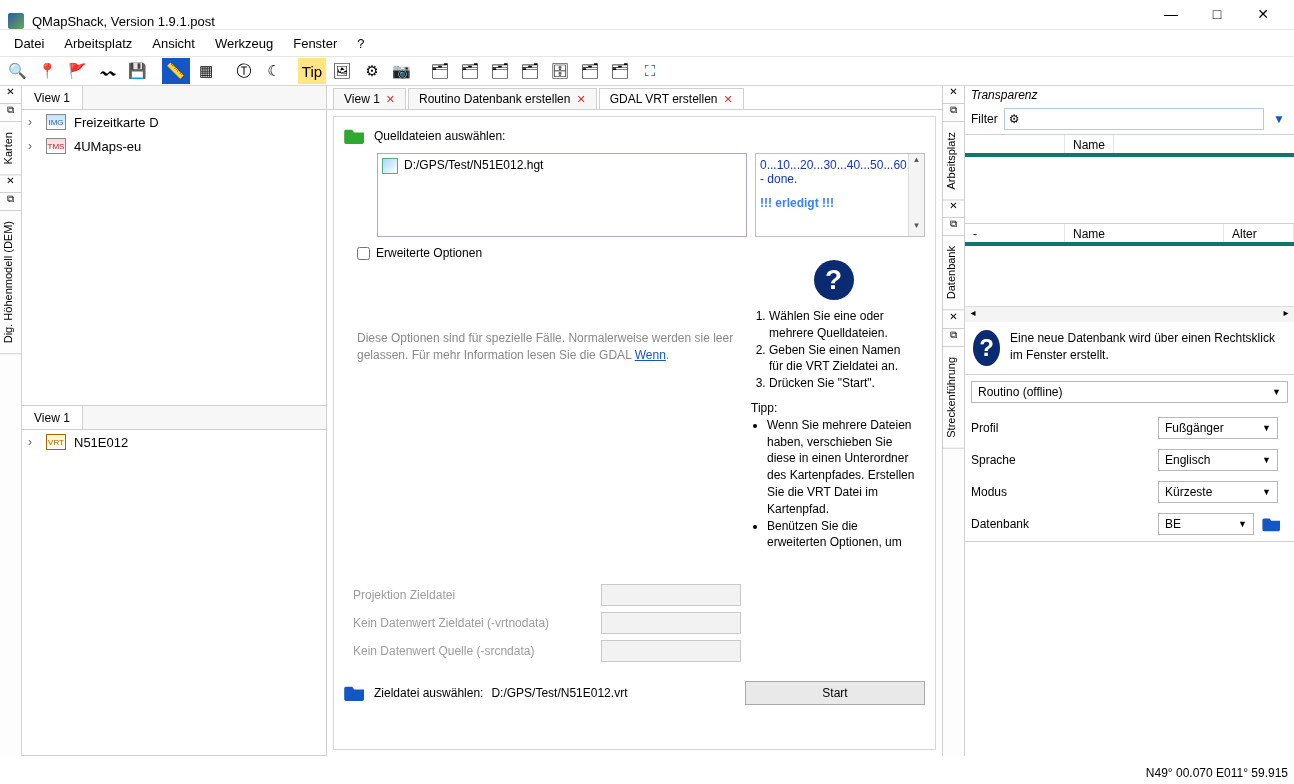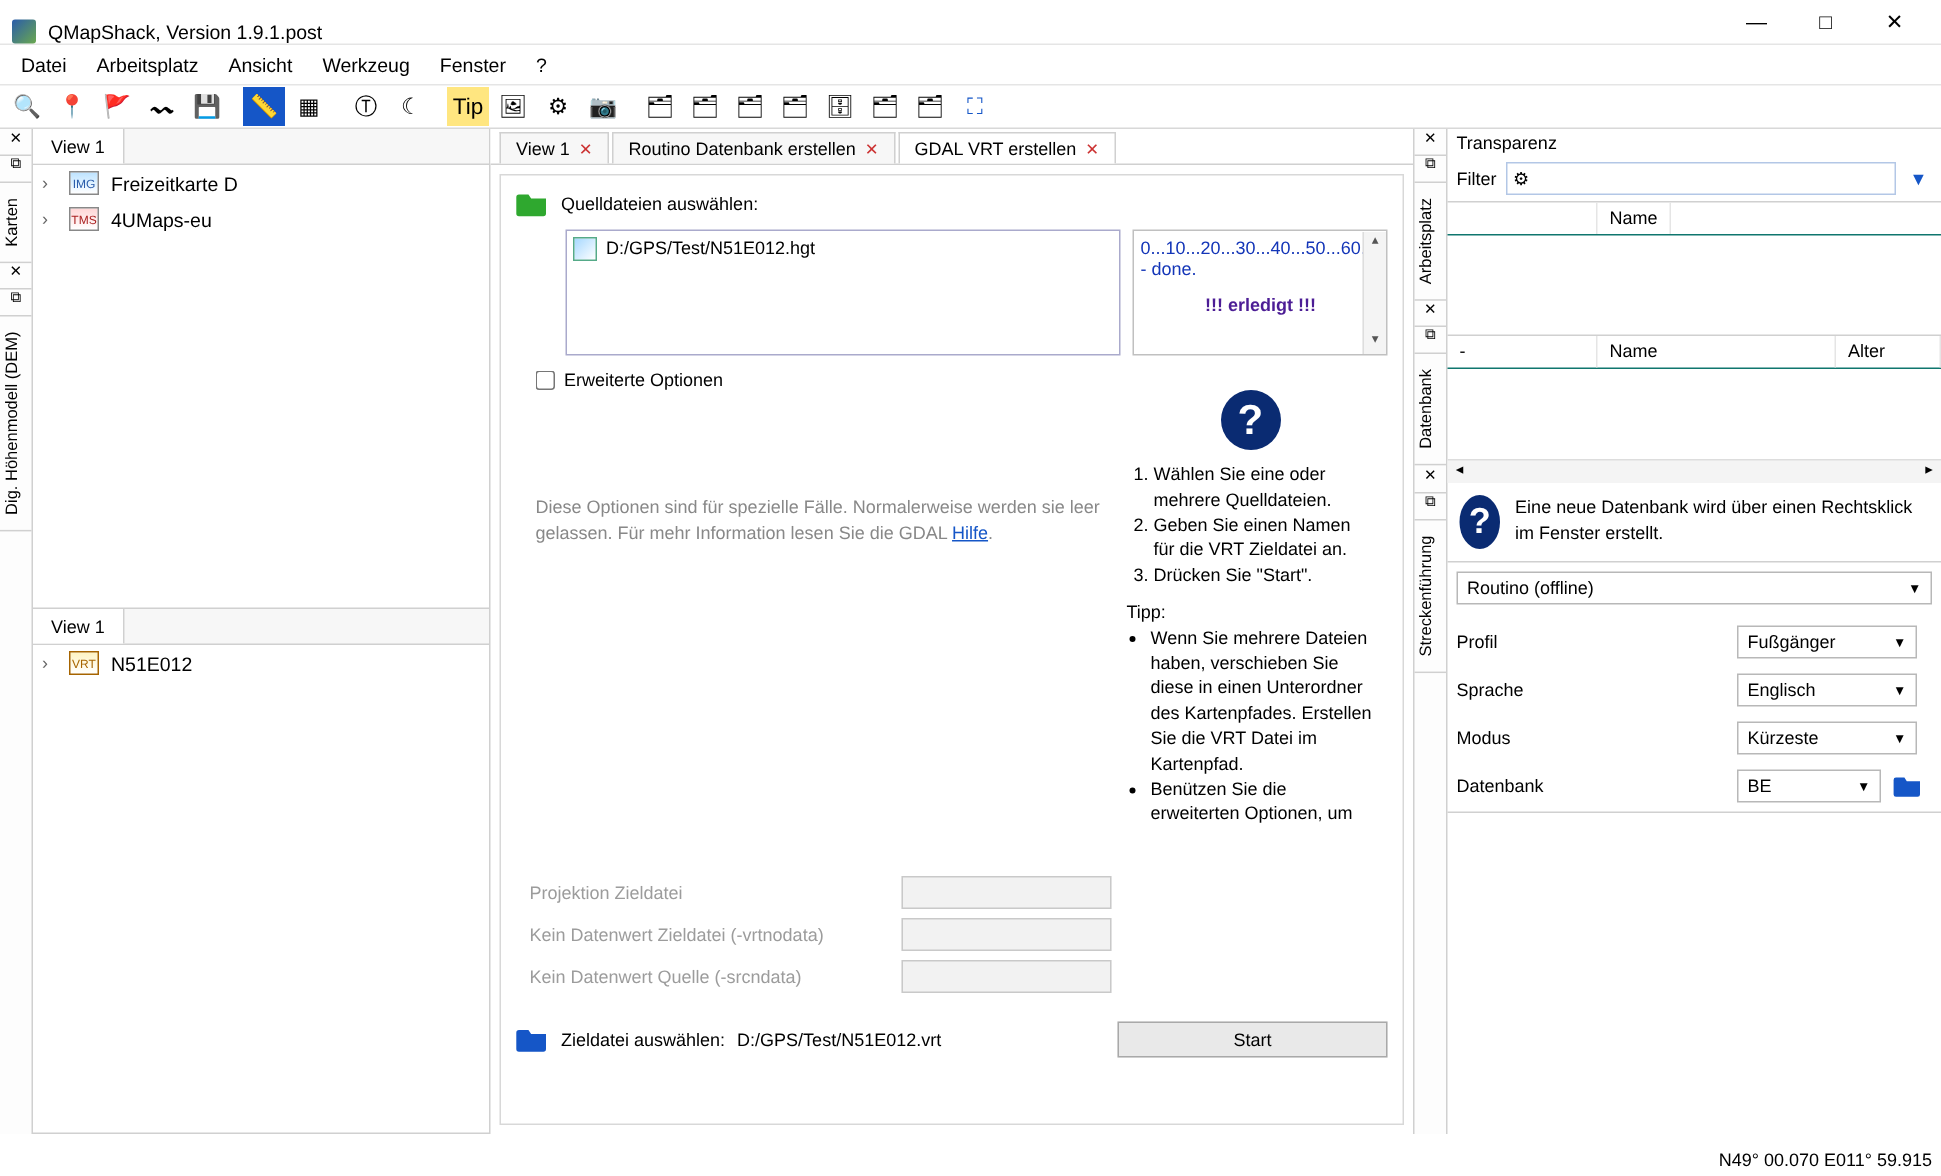--- a/index.html
+++ b/index.html
@@ -52,21 +52,21 @@
 .doc-body { flex: 1; padding: 10px; display: flex; flex-direction: column; border: 1px solid #d8d8d8; margin: 6px; }
 .row-top { display: flex; align-items: center; gap: 8px; margin-bottom: 8px; }
 .folder-icon { width: 22px; height: 18px; display:inline-block; }
 .folder-icon svg { width:100%; height:100%; }
 
 .src-row { display: flex; gap: 8px; }
 .src-list { flex: 1; height: 84px; border: 1px solid #aac; padding: 4px; overflow: auto; font-size: 12px; display:flex; align-items:flex-start; gap:6px;margin-left:33px;}
 .src-list .map-icn { width:16px; height:16px; background:linear-gradient(135deg,#a6d8ff,#fff); border:1px solid #5a8; display:inline-block;}
 .log-box { width: 170px; height: 84px; border: 1px solid #c0c0c0; padding: 4px; overflow: auto; font-size: 12px; position:relative;}
 .log-box .nums { color: #1436b8; }
-.log-box .done { color: #4c1d95; font-weight: bold; text-align: center; }
+.log-box .done { color: #3b82f6; font-weight: bold; }
 .scrollbar-v { position:absolute; right:0; top:0; bottom:0; width:16px; background:#f4f4f4; border-left:1px solid #ddd;}
 .scrollbar-v .up,.scrollbar-v .dn{height:16px;text-align:center;font-size:9px;color:#555;}
 
 .adv-group { margin-top: 8px; padding: 14px 8px 8px 8px; position:relative; height: 430px; border:1px solid transparent;}
 .adv-check { position:absolute; top:0; left:8px; background:#fff; display:flex; align-items:center; gap:6px; padding:0 4px; font-size:12px;}
 .adv-check input { width:13px; height:13px; }
 .adv-body { display:flex; gap:10px; height:100%; }
 .adv-left { flex:1; display:flex; flex-direction:column; justify-content:space-between; }
 .adv-desc { color:#888; font-size:12px; line-height:1.45; padding: 70px 4px 0 4px;}
 .adv-desc a{color:#1556c7; text-decoration:underline;}
@@ -86,26 +86,26 @@
 .bottom-row { display:flex; align-items:center; gap:8px; margin-top:6px; }
 .start-btn { width:180px; height:24px; border:1px solid #a9a9a9; background:#e9e9e9; cursor:pointer; font-size:12px; }
 
 
 .vtabs-right { width: 22px; display: flex; flex-direction: column; border-left: 1px solid #d0d0d0; background: #fdfdfd; }
 .vtabs-right .vtab { border-top:1px solid #d0d0d0; }
 
 
 .right-col { width: 330px; display:flex; flex-direction:column; border-left:1px solid #d0d0d0; }
 .rpanel { border-bottom:1px solid #d0d0d0; padding:0; }
-.rpanel .hd { font-size:12px; padding:2px 6px; display:flex; align-items:center; }
+.rpanel .hd { font-size:12px; padding:2px 6px; display:flex; align-items:center;font-style:italic; }
 .filter-row{display:flex; align-items:center; gap:6px; padding:4px 6px; border-bottom:1px solid #d0d0d0;}
 .filter-input{flex:1; height:22px; border:1px solid #b3c7e6; display:flex; align-items:center; padding:0 4px;}
 .filter-input .gear{font-size:12px;}
 .funnel{width:18px; text-align:center; color:#1556c7; cursor:pointer;}
-.list-head{height:22px; border-bottom:1px solid #0f766e; display:flex;}
+.list-head{height:22px; border-bottom:4px solid #0f766e; display:flex;}
 .list-head .col{padding:3px 8px; font-size:12px; border-right:1px solid #e5e5e5;}
 .list-body{height:66px;}
 .db-panel .list-head .col:nth-child(1){width:100px;}
 .db-panel .list-head .col:nth-child(2){flex:1;}
 .db-panel .list-head .col:nth-child(3){width:70px;}
 .db-panel .list-body{height:60px;}
 .db-hscroll{height:16px; background:#f4f4f4; display:flex; justify-content:space-between; border-top:1px solid #ddd;}
 .db-hscroll span{width:16px; text-align:center; font-size:10px;}
 .db-hint{display:flex; gap:10px; padding:8px; align-items:flex-start;}
 .db-hint .help-icon{width:36px; height:36px; line-height:36px; font-size:24px; margin:0;}
@@ -259,21 +259,21 @@
       <div class="adv-group">
         <label class="adv-check">
           <input type="checkbox" style="">
           <span>Erweiterte Optionen</span>
         </label>
 
         <div class="adv-body">
           <div class="adv-left">
             <div class="adv-desc">
               <span>Diese Optionen sind für spezielle Fälle. Normalerweise werden sie leer gelassen. Für mehr Information lesen Sie die GDAL </span>
-              <a href="#">Hilfe</a>.
+              <a href="#">Wenn</a>.
             </div>
             <div class="adv-fields">
               <div class="field-row">
                 <label>Projektion Zieldatei</label>
                 <input type="text" disabled="" style="">
               </div>
               <div class="field-row">
                 <label>Kein Datenwert Zieldatei (-vrtnodata)</label>
                 <input type="text" disabled="" style="">
               </div>

